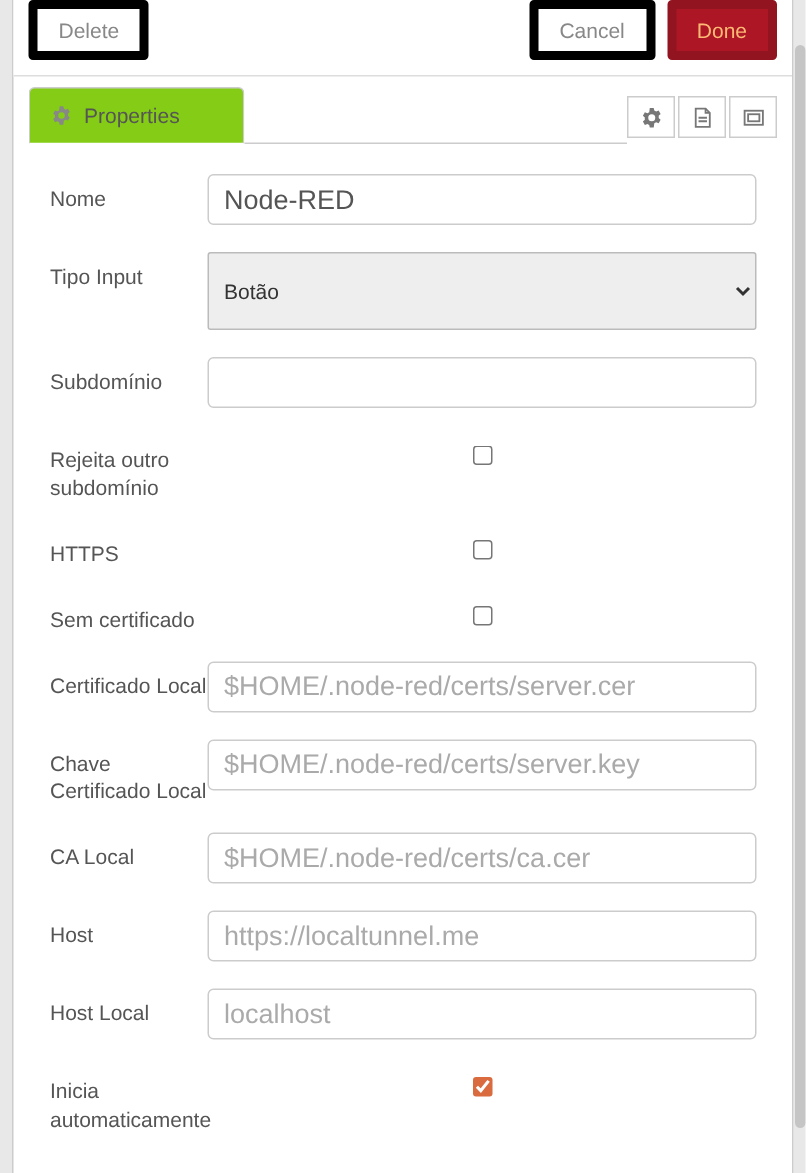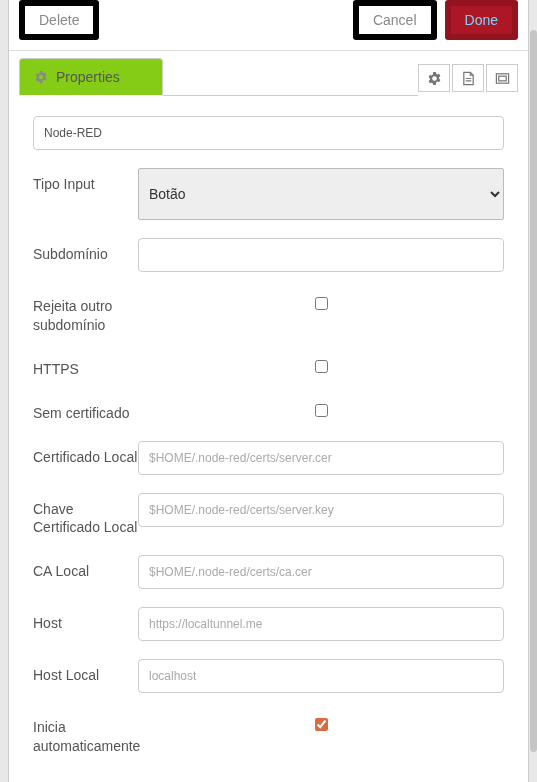--- a/index.html
+++ b/index.html
@@ -38,21 +38,21 @@
       font-size: 14px;
       border-radius: 3px;
       cursor: pointer;
       border: 6px solid #000000;
       background: #fff;
       color: #888;
     }
     .btn-done {
       background: #ad1625;
       border-color: #911420;
-      color: #7dd3fc;
+      color: #fdba74;
     }
     .tabs-row {
       display: flex;
       align-items: center;
       padding: 0 10px;
       margin-top: -1px;
       position: relative;
     }
     .tab {
       display: flex;
@@ -101,21 +101,21 @@
       flex-shrink: 0;
       padding-top: 7px;
       line-height: 1.35;
       color: #555;
     }
     .form-input {
       flex: 1;
       padding: 8px 10px;
       border: 1px solid #ccc;
       border-radius: 4px;
-      font-size: 12px;
+      font-size: 18px;
       color: #555;
       outline: none;
       height: 34px;
       font-family: inherit;
     }
     .form-input::placeholder { color: #aaa; }
     .form-select {
       flex: 1;
       padding: 6px;
       border: 1px solid #bbb;
@@ -191,20 +191,21 @@
           <rect x="1.5" y="3" width="13" height="10"></rect>
             <rect x="4" y="5.5" width="8" height="5"></rect>
         </svg>
       </div>
     </div>
   </div>
 
   <div class="form-container">
 
     <div class="form-row">
+      <label class="form-label">Nome</label>
       <input class="form-input" type="text" value="Node-RED" style="">
     </div>
 
     <div class="form-row">
       <label class="form-label">Tipo Input</label>
       <select class="form-select">
         <option>Botão</option>
       </select>
     </div>
 

